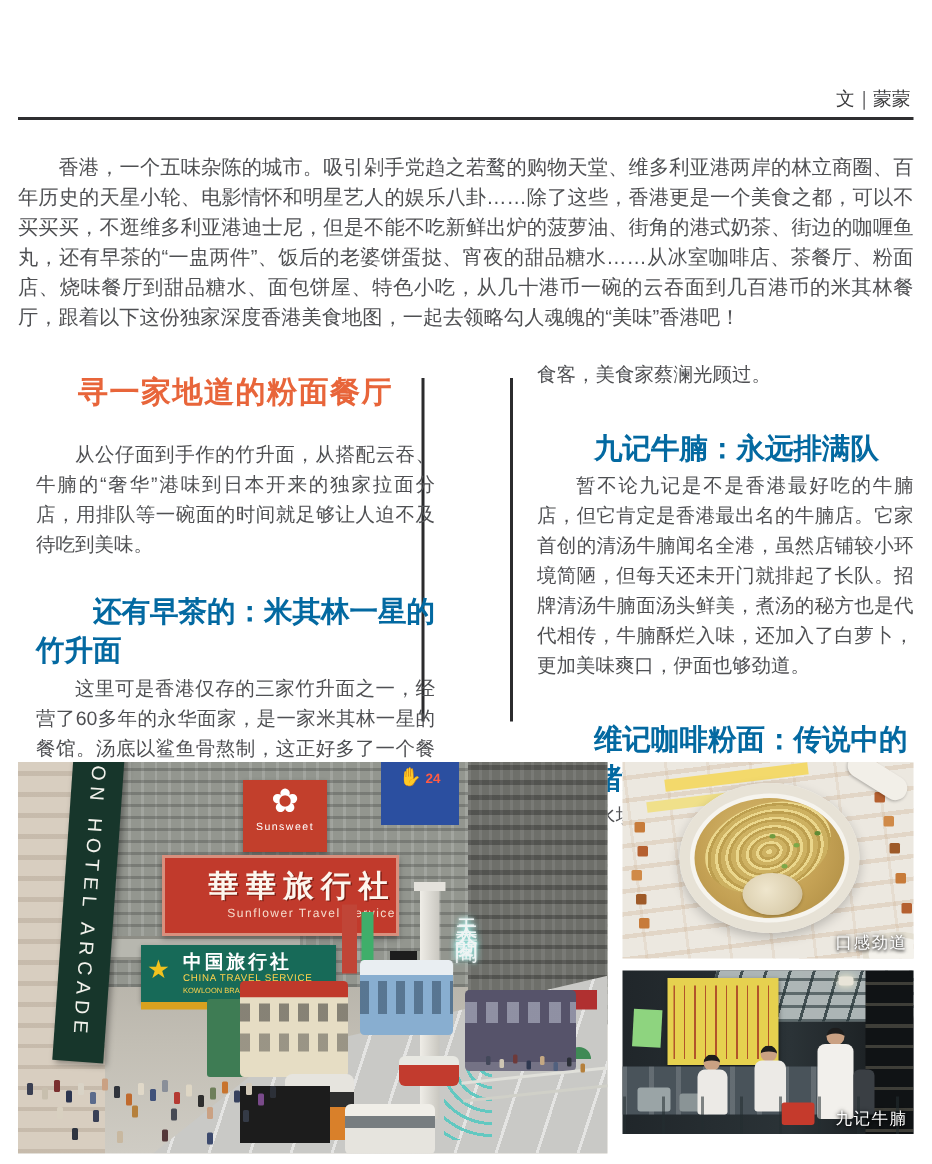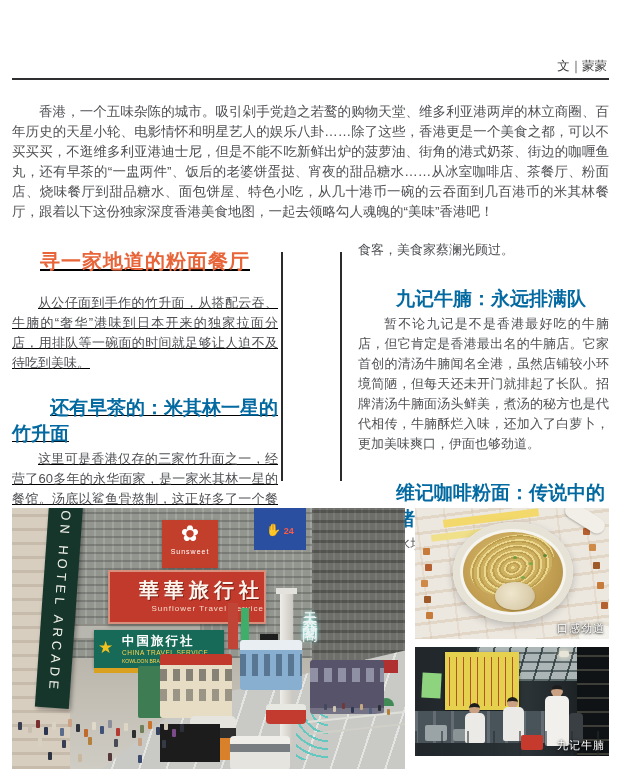--- a/index.html
+++ b/index.html
@@ -8,21 +8,21 @@
   
   .title{position:absolute;left:12px;top:2px;width:600px;
          font-size:39px;line-height:46px;font-weight:800;letter-spacing:1px;
          color:#F5821F;font-family:"Liberation Sans","DejaVu Sans",sans-serif;}
   .byline{position:absolute;right:14px;top:58px;font-size:12.5px;color:#3d3d3f;}
   .rule{position:absolute;left:12px;top:78px;width:597px;height:2px;background:#2f2f31;}
   
   .intro{position:absolute;left:12px;top:88px;width:597px;
          font-size:13.5px;line-height:20px;color:#4f5053;text-align:justify;text-indent:2em;}
   
-  .col-left{position:absolute;left:12px;top:248px;width:266px;text-decoration:underline;}
+  .col-left{position:absolute;left:24px;top:248px;width:266px;}
   .col-right{position:absolute;left:358px;top:240px;width:251px;}
   .vline{position:absolute;top:252px;width:2px;height:229px;background:#2b2b2d;}
   .vline.v1{left:281px;}
   .vline.v2{left:340px;}
   .sec-heading{margin:0 0 18px 0;text-align:center;font-size:20px;font-weight:bold;
         color:#E8653A;font-family:"Liberation Serif","DejaVu Serif",serif;letter-spacing:1px;}
   .entry-title{margin:22px 0 2px 0;font-size:19px;font-weight:bold;color:#0369a1;
         font-family:"Liberation Serif","DejaVu Serif",serif;text-indent:2em;}
   .body-p{margin:0;font-size:13px;line-height:20px;color:#4f5053;text-align:justify;text-indent:2em;}
   .body-p.noindent{text-indent:0;}
@@ -63,21 +63,21 @@
         text-shadow:1px 1px 0 #7e1f15;}
   .st-sign-huahua .en{font-size:8px;color:#f6ddcd;letter-spacing:1px;}
   .st-sign-china{position:absolute;left:82px;top:122px;width:130px;height:38px;background:#176a58;
         box-shadow:0 1px 3px rgba(0,0,0,.3);}
   .st-sign-china .star{position:absolute;left:4px;top:7px;font-size:17px;color:#f2c21e;}
   .st-sign-china .cn{position:absolute;left:28px;top:3px;font-size:12.5px;font-weight:bold;color:#fff;letter-spacing:2px;}
   .st-sign-china .en{position:absolute;left:28px;top:19px;font-size:6.5px;color:#ffd34d;letter-spacing:.5px;}
   .st-sign-china .branch{position:absolute;left:28px;top:28px;font-size:5px;color:#ffd34d;}
   .st-china-strip{position:absolute;left:82px;top:160px;width:130px;height:5px;background:#d9a11f;}
   .st-sign-24{position:absolute;left:242px;top:0;width:52px;height:42px;background:#2b4fa0;
-        color:#e8ecf6;font-size:9px;text-align:center;padding-top:15px;box-sizing:border-box;}
+        color:#e8ecf6;font-size:9px;text-align:center;padding-top:3px;box-sizing:border-box;}
   .st-sign-24 .hand{font-size:12px;}
   .st-sign-24 .n24{color:#ff5a44;font-weight:bold;font-size:9px;}
   .st-column{position:absolute;left:268px;top:86px;width:13px;height:152px;
         background:linear-gradient(90deg,#efede7,#c9c7c0);}
   .st-column:before{content:"";position:absolute;left:-4px;top:-6px;width:21px;height:6px;background:#e4e2dc;}
   .st-neon{position:absolute;left:288px;top:92px;width:20px;height:125px;
         color:#eef4f4;writing-mode:vertical-lr;font-size:15px;letter-spacing:4px;
         font-family:"Liberation Serif","DejaVu Serif",serif;
         text-shadow:0 0 4px #7fd8d0,0 0 2px #fff;}
   .st-wave{position:absolute;left:284px;top:200px;width:32px;height:52px;opacity:.95;

